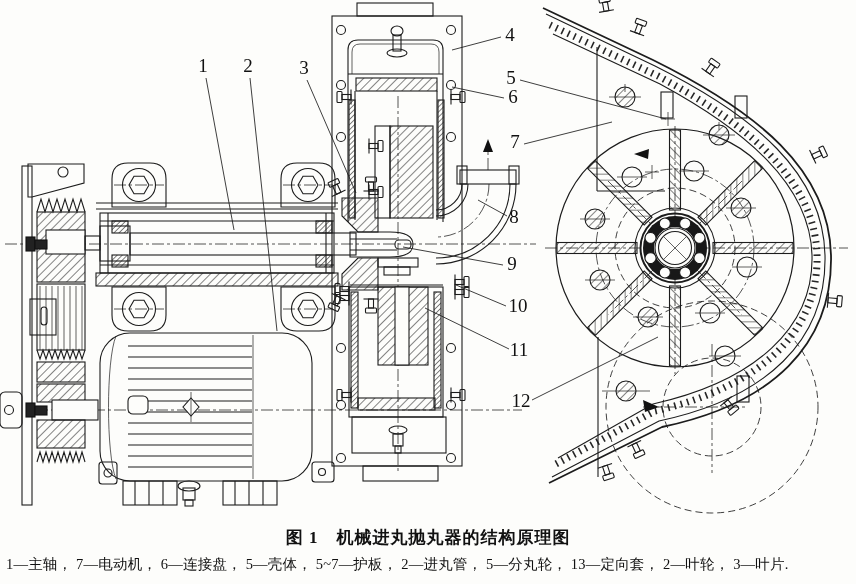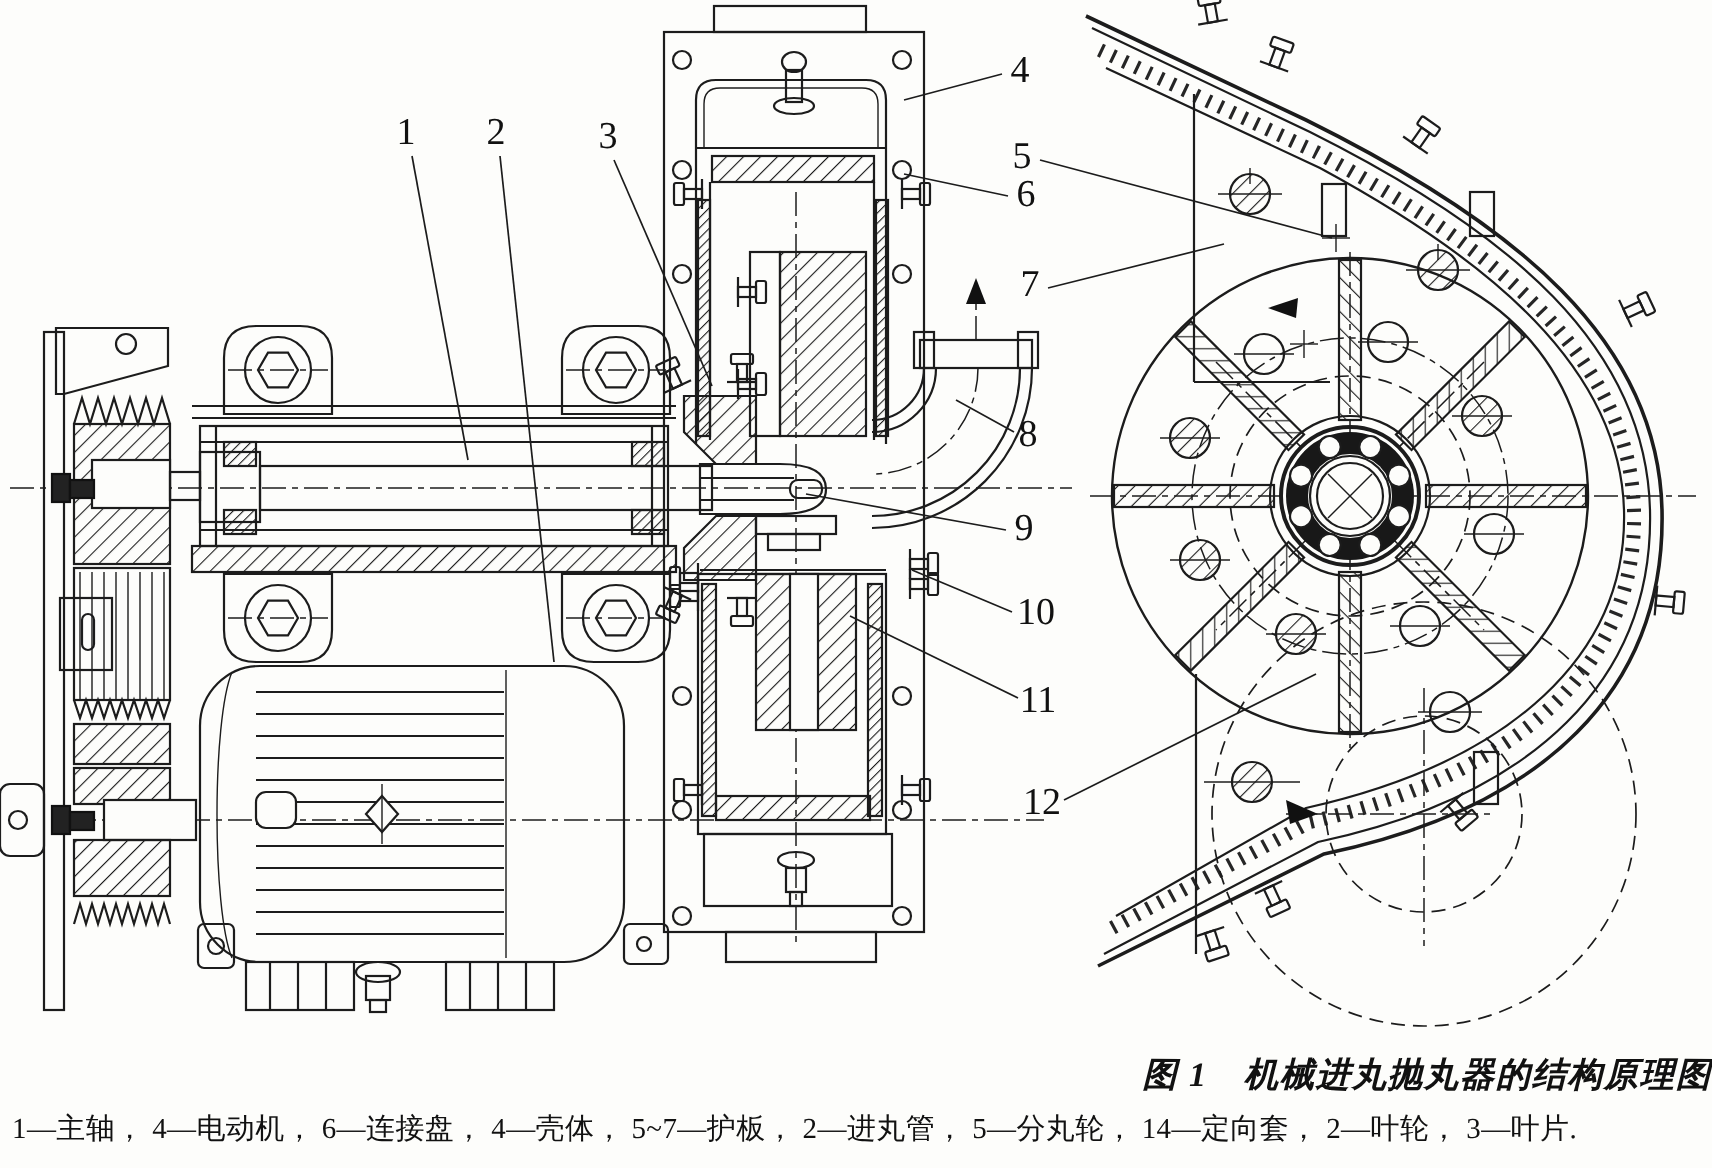--- a/index.html
+++ b/index.html
@@ -21,22 +21,22 @@
   .ink .dashdot{stroke-dasharray:12 3 3 3;stroke-width:0.75;}
   .ink .dashed{stroke-dasharray:7 4;stroke-width:0.85;}
   .ink .hatchline{stroke-dasharray:1.6 5;stroke-width:7;stroke:#262626;}
   .ink .leader{stroke-width:0.85;}
   .ink .fillink{fill:#111;stroke:none;}
   text.callout{
     font-family:"Liberation Serif", serif;font-size:19px;fill:#111;
     text-anchor:middle;stroke:none;
   }
   .caption{
-    position:absolute;left:0;top:526px;width:856px;text-align:right;
-    font-size:17px;font-weight:bold;color:#111;letter-spacing:1px;font-style:italic;
+    position:absolute;left:0;top:526px;width:856px;text-align:center;
+    font-size:17px;font-weight:bold;color:#111;letter-spacing:1px;
   }
   .legend{
     position:absolute;left:6px;top:555px;width:848px;white-space:nowrap;
     font-size:14.5px;color:#111;letter-spacing:0.2px;
   }
   .legend span{display:inline;}
 </style>
 </head>
 <body>
 
@@ -416,24 +416,24 @@
     <text x="512" y="270" class="callout">9</text>
     <text x="518" y="312" class="callout">10</text>
     <text x="519" y="356" class="callout">11</text>
     <text x="521" y="407" class="callout">12</text>
   </g>
 </svg>
 
 <div class="caption">图 1　机械进丸抛丸器的结构原理图</div>
 <div class="legend">
   <span>1—主轴，</span>
-  <span>4—电动机，</span>
+  <span>7—电动机，</span>
   <span>6—连接盘，</span>
-  <span>4—壳体，</span>
+  <span>5—壳体，</span>
   <span>5~7—护板，</span>
   <span>2—进丸管，</span>
   <span>5—分丸轮，</span>
-  <span>14—定向套，</span>
+  <span>13—定向套，</span>
   <span>2—叶轮，</span>
   <span>3—叶片.</span>
 </div>
 
 </div>
 
 </body></html>

